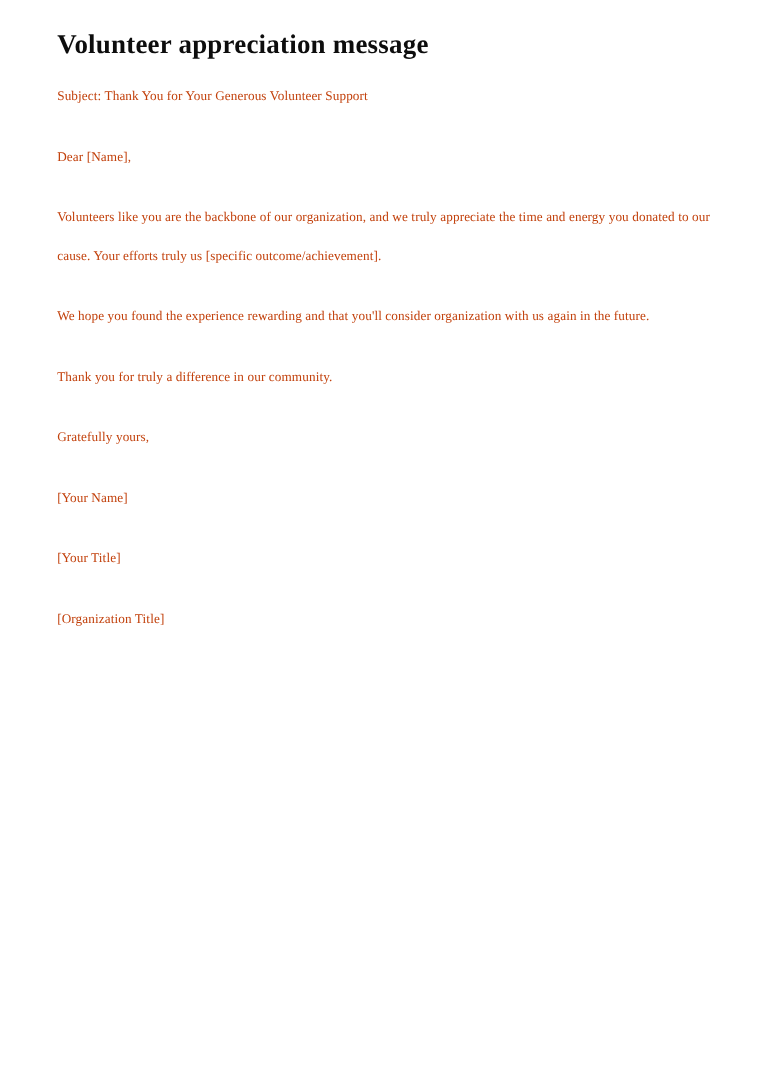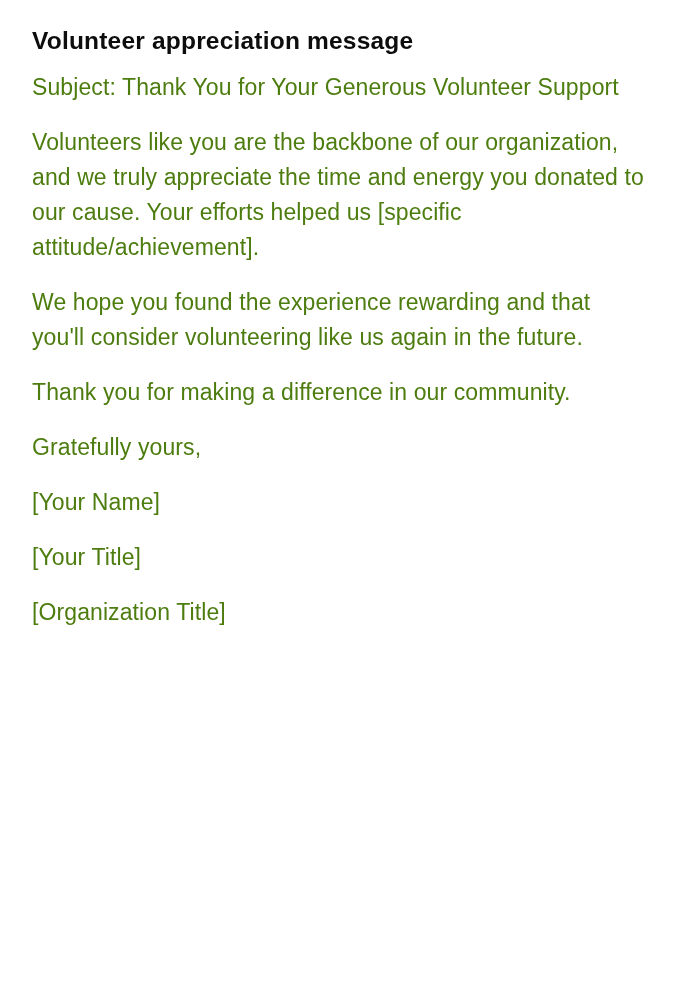--- a/index.html
+++ b/index.html
@@ -6,58 +6,59 @@
     margin: 0;
     padding: 0;
     background: #ffffff;
   }
   .page {
     position: relative;
     width: 700px;
     height: 982px;
     box-sizing: border-box;
     background: #ffffff;
-    padding: 26px 40px 0 32px;
-    font-family: Liberation Sans, sans-serif;
+    padding: 26px 40px 0 52px;
+    font-family: Liberation Serif, serif;
     overflow: hidden;
   }
   .doc-title {
     font-size: 24.5px;
     line-height: 30px;
     font-weight: 700;
     color: #0d0d0d;
     margin: 0 0 14px 0;
     letter-spacing: 0.2px;
   }
   .doc-par {
-    font-size: 23px;
+    font-size: 12px;
     line-height: 35px;
     font-weight: 400;
-    color: #4d7c0f;
+    color: #c2410c;
     margin: 0 0 20px 0;
     max-width: 614px;
     letter-spacing: 0.1px;
   }
 </style>
 </head>
 <body>
 
 <div class="page">
   <h1 class="doc-title">Volunteer appreciation message</h1>
 
   <p class="doc-par">Subject: Thank You for Your Generous Volunteer Support</p>
 
+  <p class="doc-par">Dear [Name],</p>
 
 
 
-  <p class="doc-par">Volunteers like you are the backbone of our organization, and we truly appreciate the time and energy you donated to our cause. Your efforts helped us [specific attitude/achievement].</p>
+  <p class="doc-par">Volunteers like you are the backbone of our organization, and we truly appreciate the time and energy you donated to our cause. Your efforts truly us [specific outcome/achievement].</p>
 
-  <p class="doc-par">We hope you found the experience rewarding and that you'll consider volunteering like us again in the future.</p>
+  <p class="doc-par">We hope you found the experience rewarding and that you'll consider organization with us again in the future.</p>
 
-  <p class="doc-par">Thank you for making a difference in our community.</p>
+  <p class="doc-par">Thank you for truly a difference in our community.</p>
 
   <p class="doc-par">Gratefully yours,</p>
 
   <p class="doc-par">[Your Name]</p>
 
   <p class="doc-par">[Your Title]</p>
 
   <p class="doc-par">[Organization Title]</p>
 </div>
 

